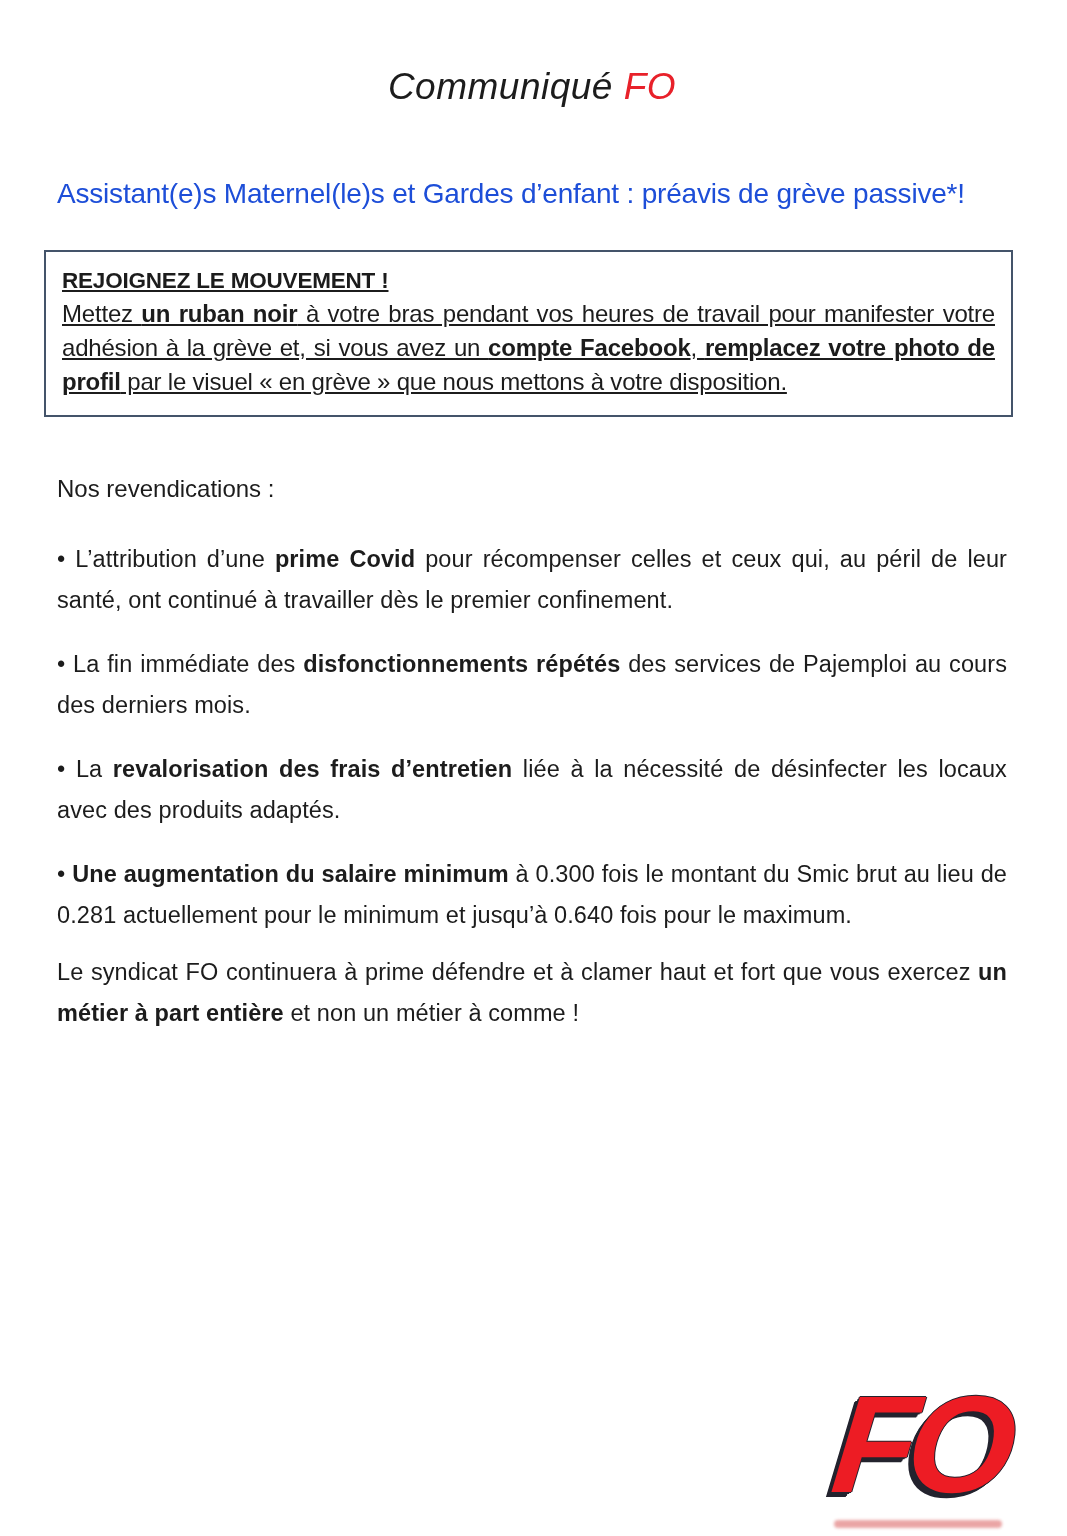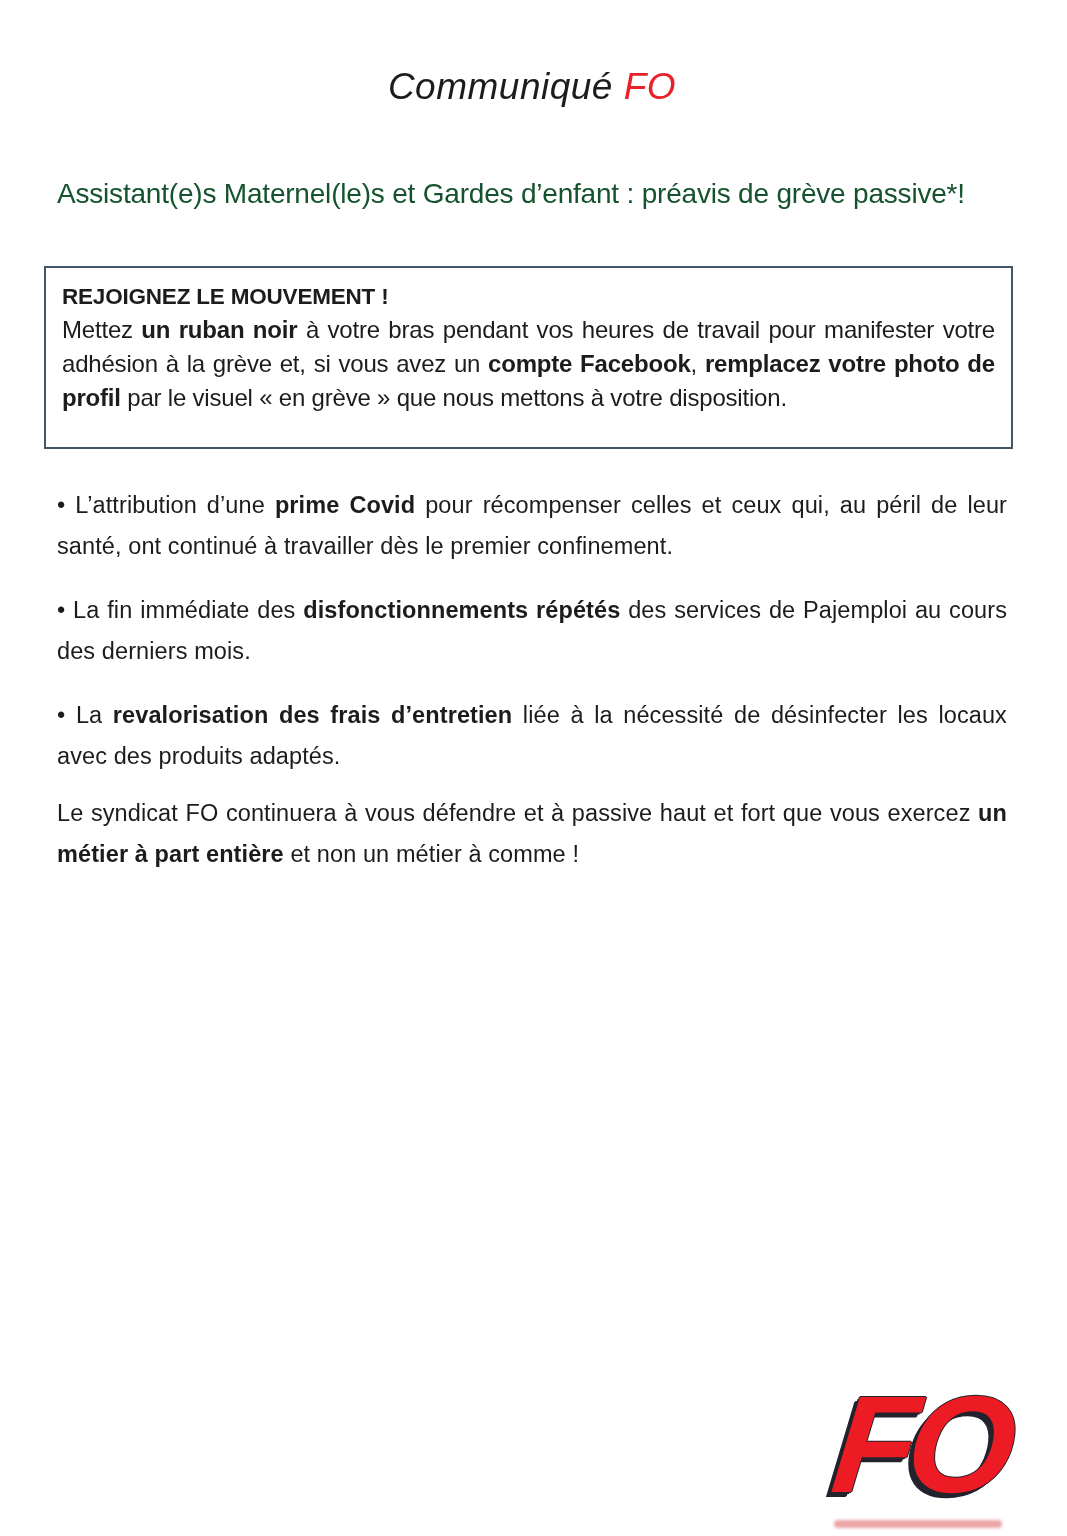--- a/index.html
+++ b/index.html
@@ -29,29 +29,30 @@
     color: #1c1c1c;
     font-style: italic;
   }
   .doc-title .accent { color: var(--accent, #e8212a); }
   .doc-heading {
     margin: 70px 0 0 0;
     font-size: 28px;
     font-weight: 400;
     letter-spacing: -0.2px;
     white-space: nowrap;
-    color: #14532d;
+    color: #1d4ed8;
   }
   .callout {
-    margin-top: 56px;
+    margin-top: 40px;
     margin-left: -13px;
     margin-right: -6px;
     border: 2px solid var(--box-border, #44546a);
-    padding: 12px 16px 32px 16px;
+    padding: 12px 16px 16px 16px;
     box-sizing: border-box;
+    text-decoration: underline;
   }
   .callout-heading {
     margin: 0;
     font-size: 22.5px;
     line-height: 33px;
     font-weight: 700;
     letter-spacing: -0.2px;
   }
   .callout-body {
     margin: 0;
@@ -120,30 +121,32 @@
 
   <h1 class="doc-title"><span>Communiqué </span><span class="accent">FO</span></h1>
 
   <h2 class="doc-heading">Assistant(e)s Maternel(le)s et Gardes d’enfant : préavis de grève passive*!</h2>
 
   <div class="callout">
     <p class="callout-heading">REJOIGNEZ LE MOUVEMENT !</p>
     <p class="callout-body"><span>Mettez </span><span class="b">un ruban noir</span><span> à votre bras pendant vos heures de travail pour manifester votre adhésion à la grève et, si vous avez un </span><span class="b">compte Facebook</span><span>, </span><span class="b">remplacez votre photo de profil</span><span> par le visuel « en grève » que nous mettons à votre disposition.</span></p>
   </div>
 
+  <p class="demands-label">Nos revendications :</p>
 
   <p class="body-par first-bullet"><span>• L’attribution d’une </span><span class="b">prime Covid</span><span> pour récompenser celles et ceux qui, au péril de leur santé, ont continué à travailler dès le premier confinement.</span></p>
 
 
   <p class="body-par"><span>• La fin immédiate des </span><span class="b">disfonctionnements répétés</span><span> des services de Pajemploi au cours des derniers mois.</span></p>
 
   <p class="body-par"><span>• La </span><span class="b">revalorisation des frais d’entretien</span><span> liée à la nécessité de désinfecter les locaux avec des produits adaptés.</span></p>
 
+  <p class="body-par"><span>• </span><span class="b">Une augmentation du salaire minimum</span><span> à 0.300 fois le montant du Smic brut au lieu de 0.281 actuellement pour le minimum et jusqu’à 0.640 fois pour le maximum.</span></p>
 
 
-  <p class="body-par closing"><span>Le syndicat FO continuera à vous défendre et à passive haut et fort que vous exercez </span><span class="b">un métier à part entière</span><span> et non un métier à comme !</span></p>
+  <p class="body-par closing"><span>Le syndicat FO continuera à prime défendre et à clamer haut et fort que vous exercez </span><span class="b">un métier à part entière</span><span> et non un métier à comme !</span></p>
 
   <div class="logo">
     <span class="logo-fo">FO</span>
     <div class="logo-smear"></div>
   </div>
 
 </div>
 
 </body></html>

